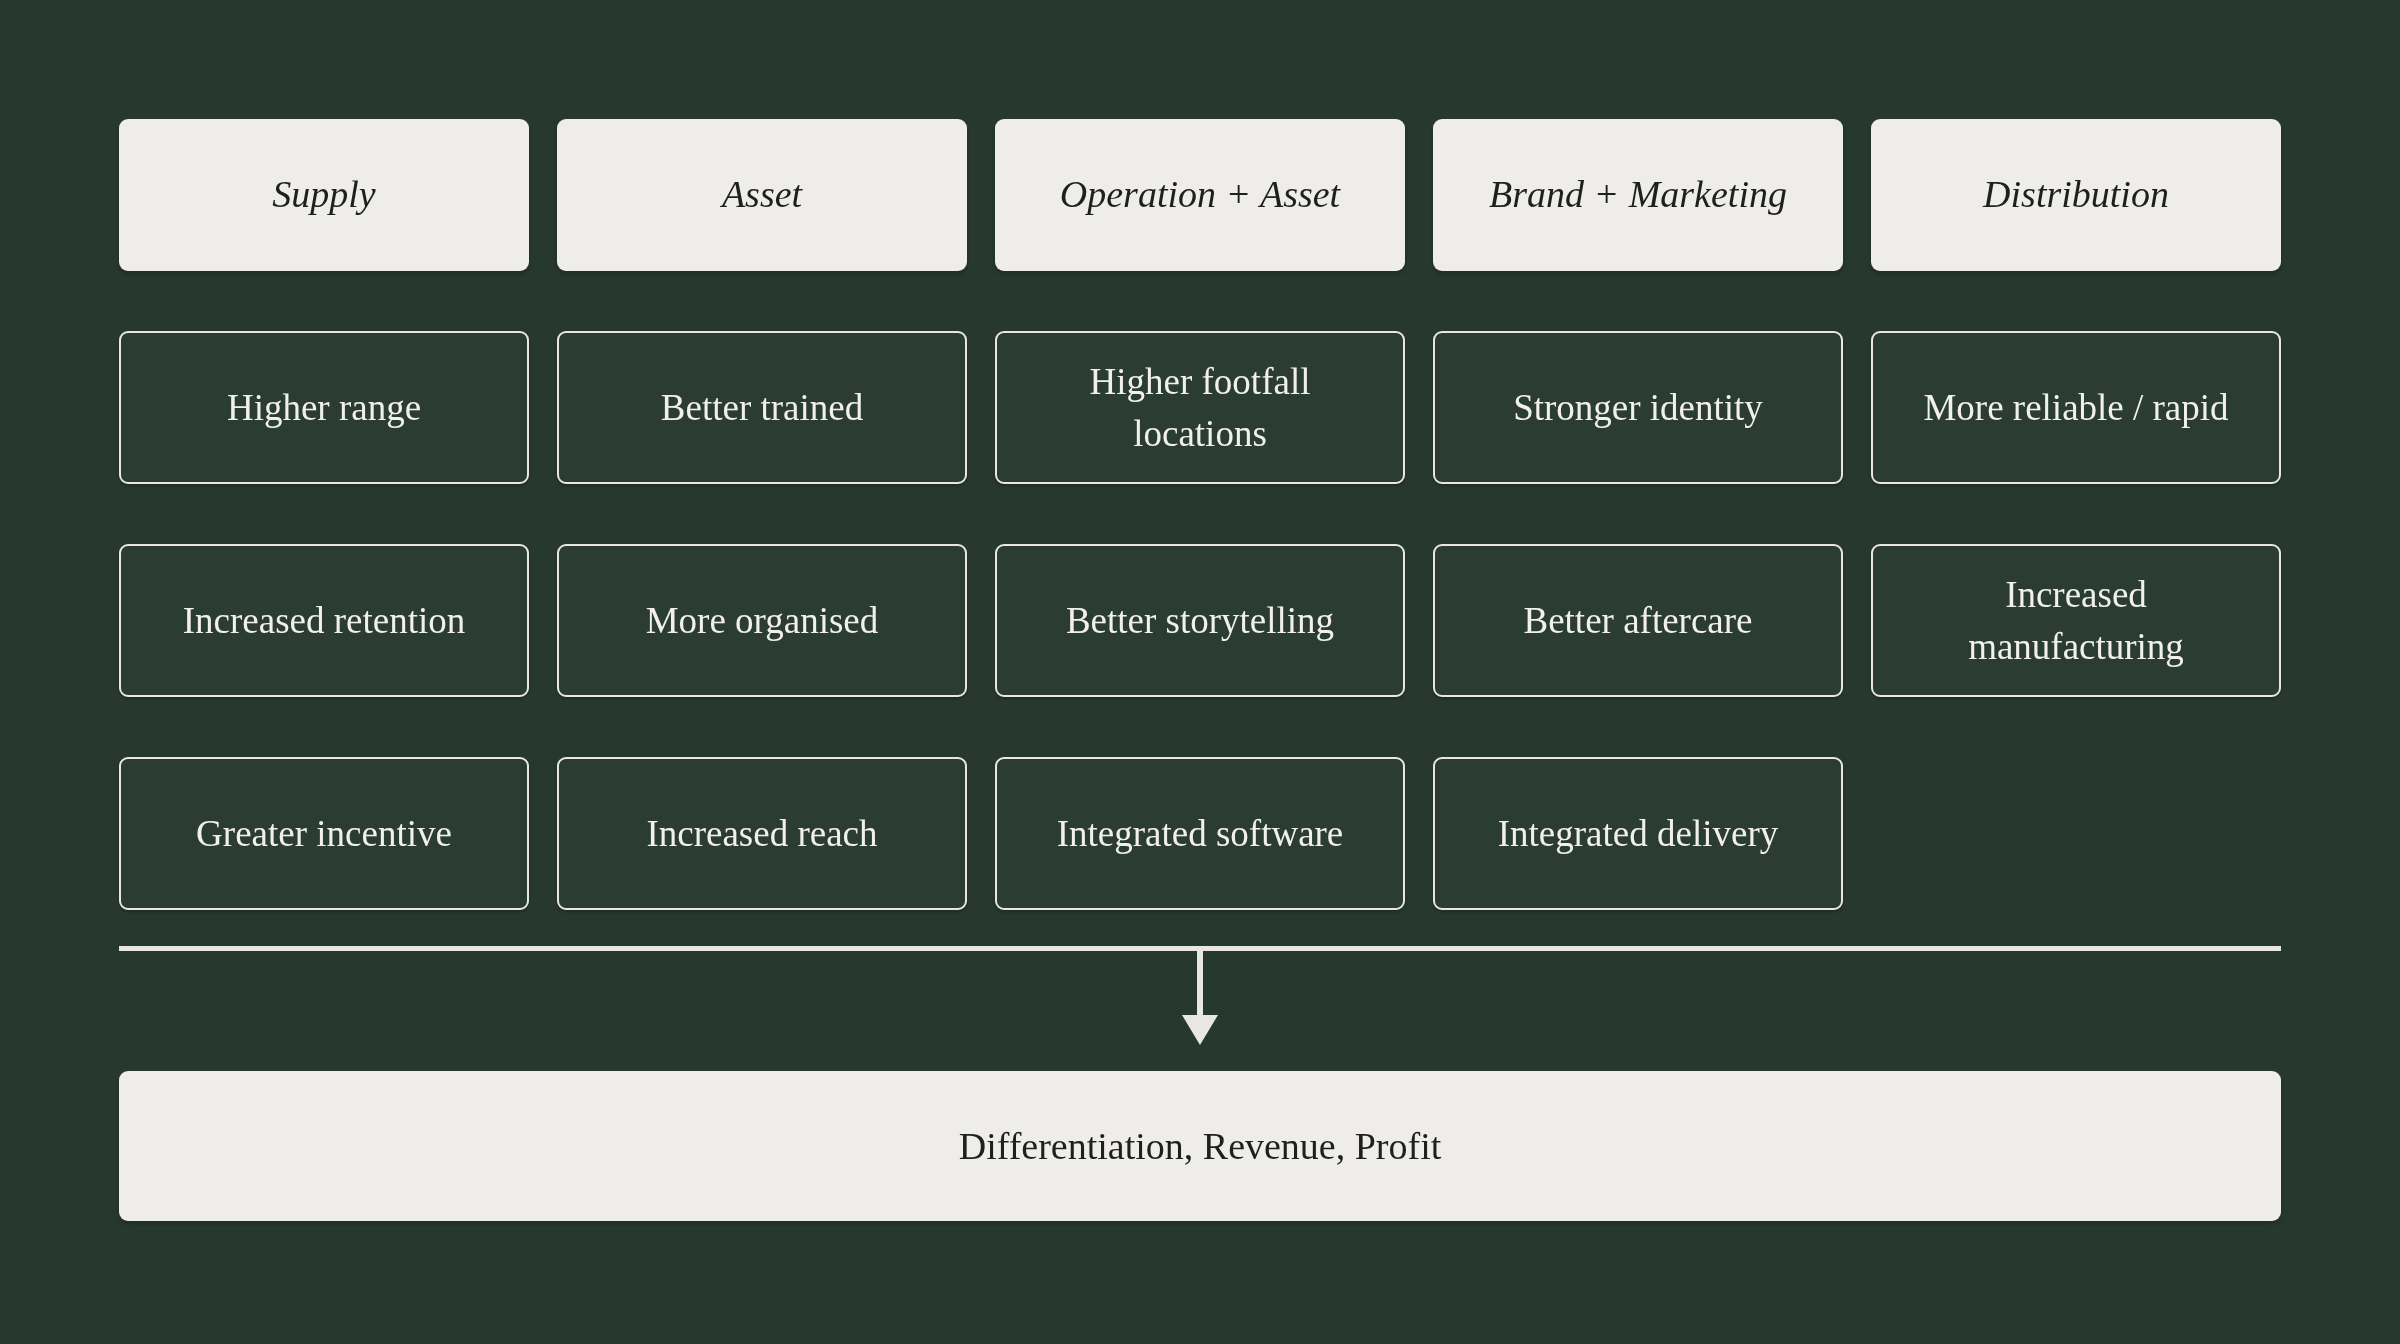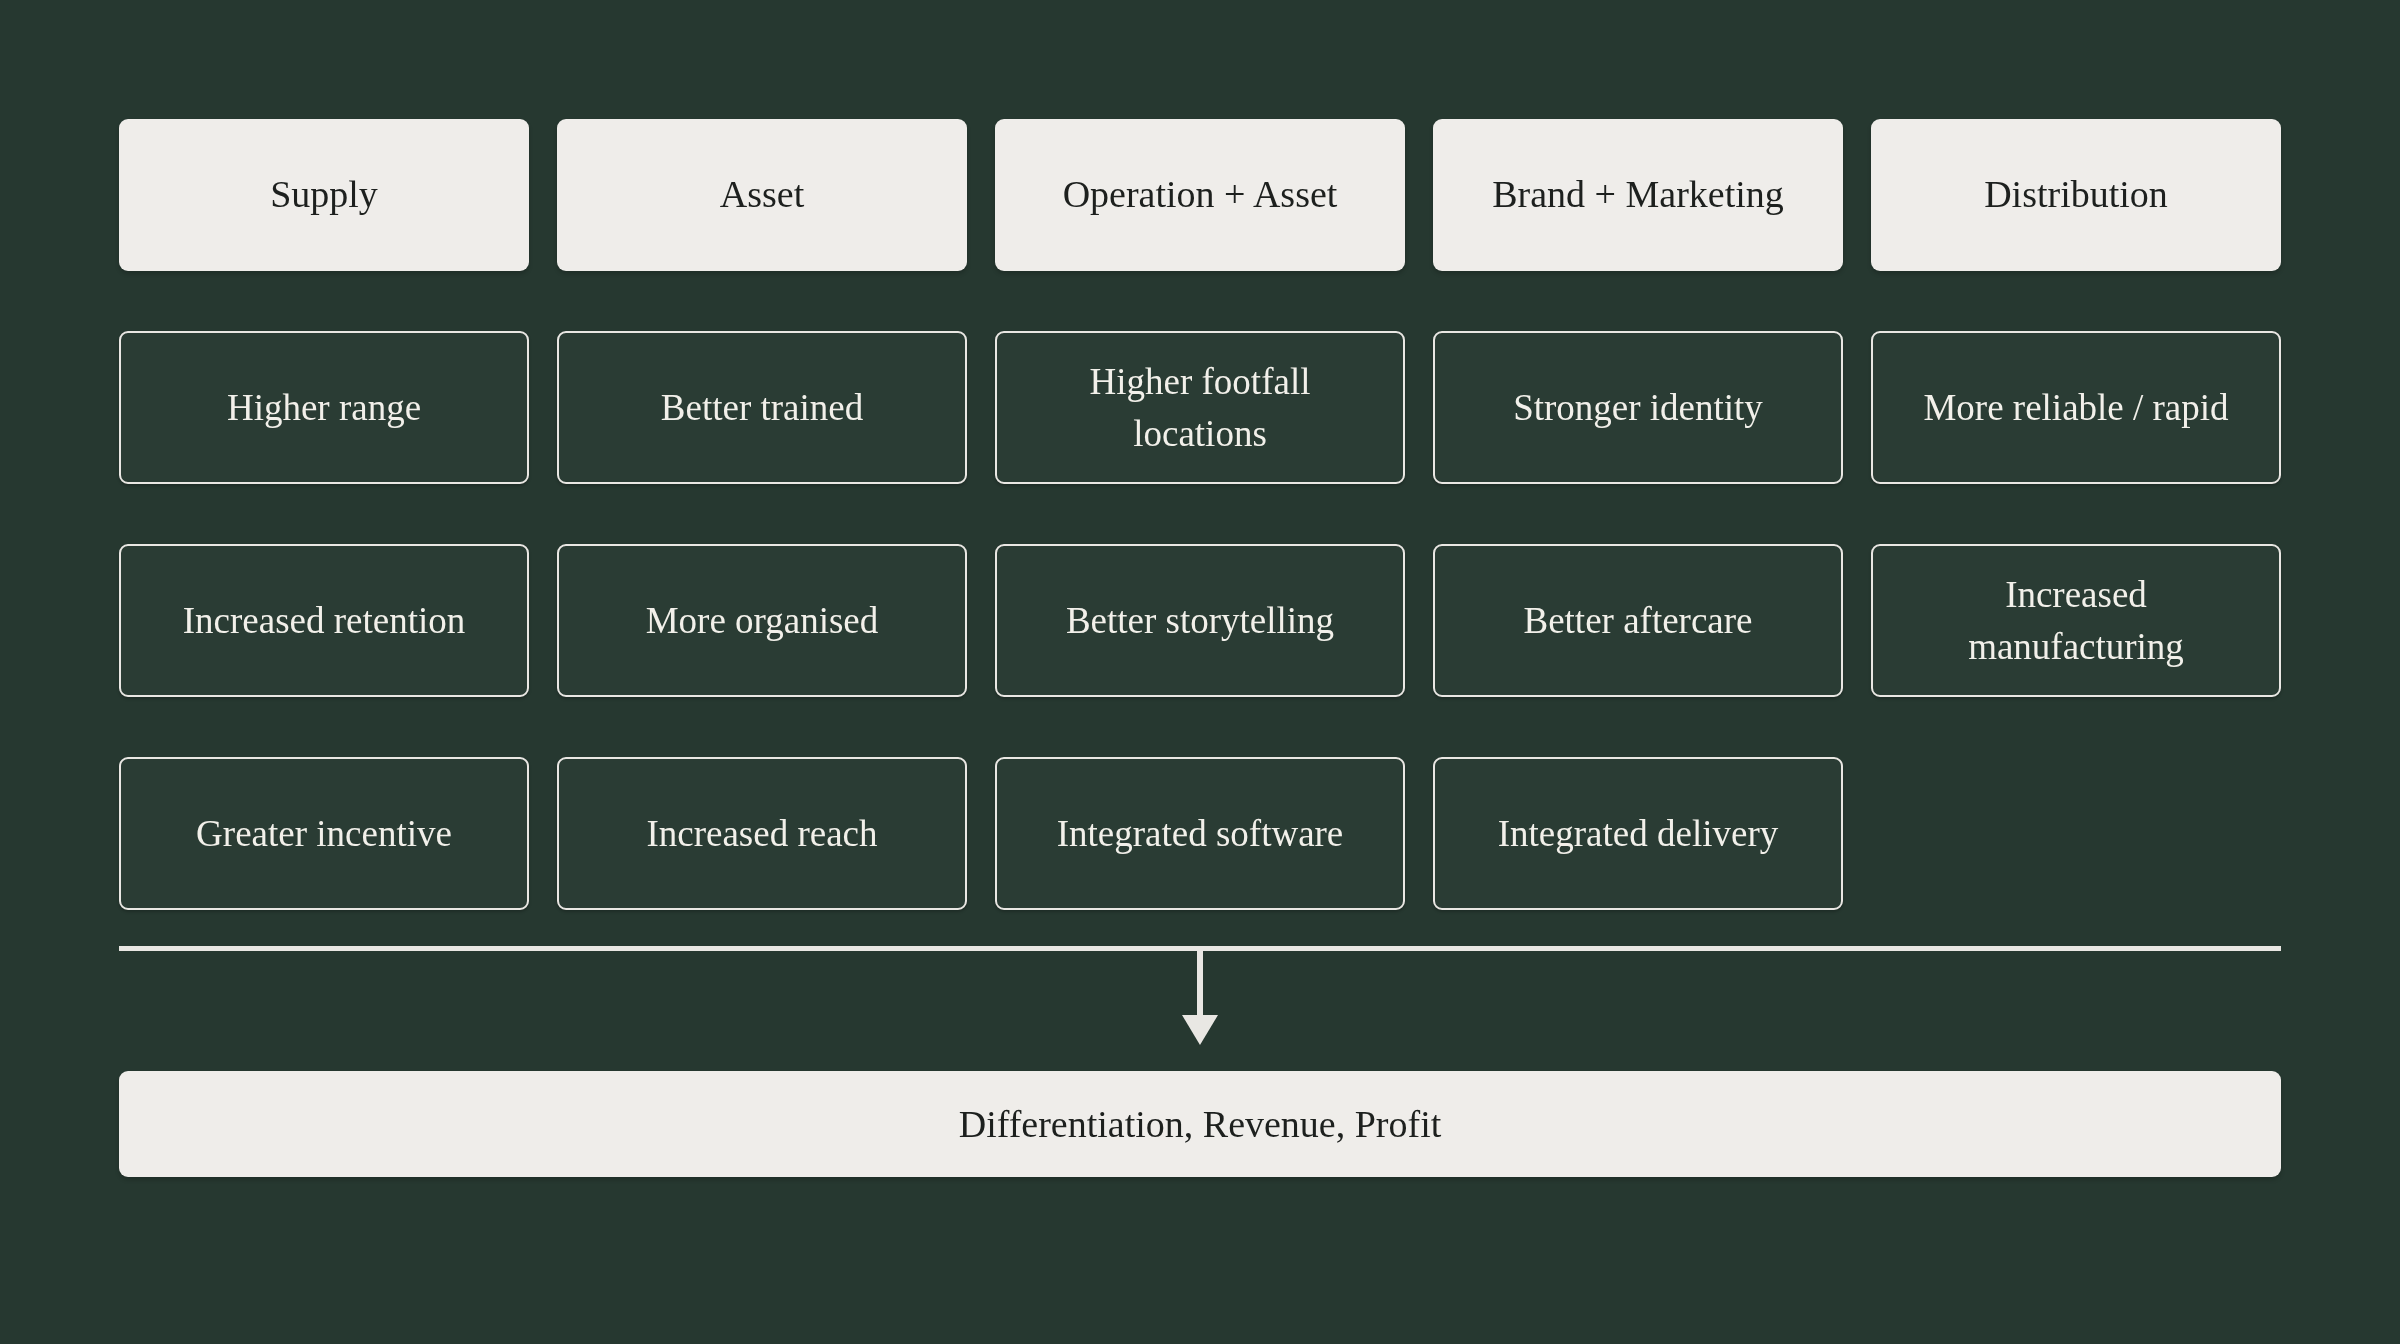--- a/index.html
+++ b/index.html
@@ -38,20 +38,21 @@
     border-radius: 9px;
     padding: 0 26px;
     font-size: 37px;
     line-height: 1.4;
   }
   .header-box {
     background: var(--panel-light);
     color: var(--text-dark);
     box-shadow: 0 3px 4px rgba(0,0,0,0.18);
     font-size: 38px;
+    font-style: italic;
   }
   .item-box {
     background: var(--panel-dark);
     border: 2px solid var(--border-light);
     color: var(--text-light);
     box-shadow: 0 2px 3px rgba(0,0,0,0.22);
   }
   .divider-wrap {
     position: relative;
     margin-top: 36px;
@@ -85,21 +86,21 @@
     transform: translateX(-50%);
     top: 64px;
     width: 0;
     height: 0;
     border-left: 18px solid transparent;
     border-right: 18px solid transparent;
     border-top: 30px solid var(--border-light);
   }
   .outcome-box {
     margin-top: 120px;
-    height: 106px;
+    height: 150px;
     background: var(--panel-light);
     color: var(--text-dark);
     border-radius: 9px;
     display: flex;
     align-items: center;
     justify-content: center;
     text-align: center;
     font-size: 38px;
     box-shadow: 0 3px 4px rgba(0,0,0,0.18);
   }

